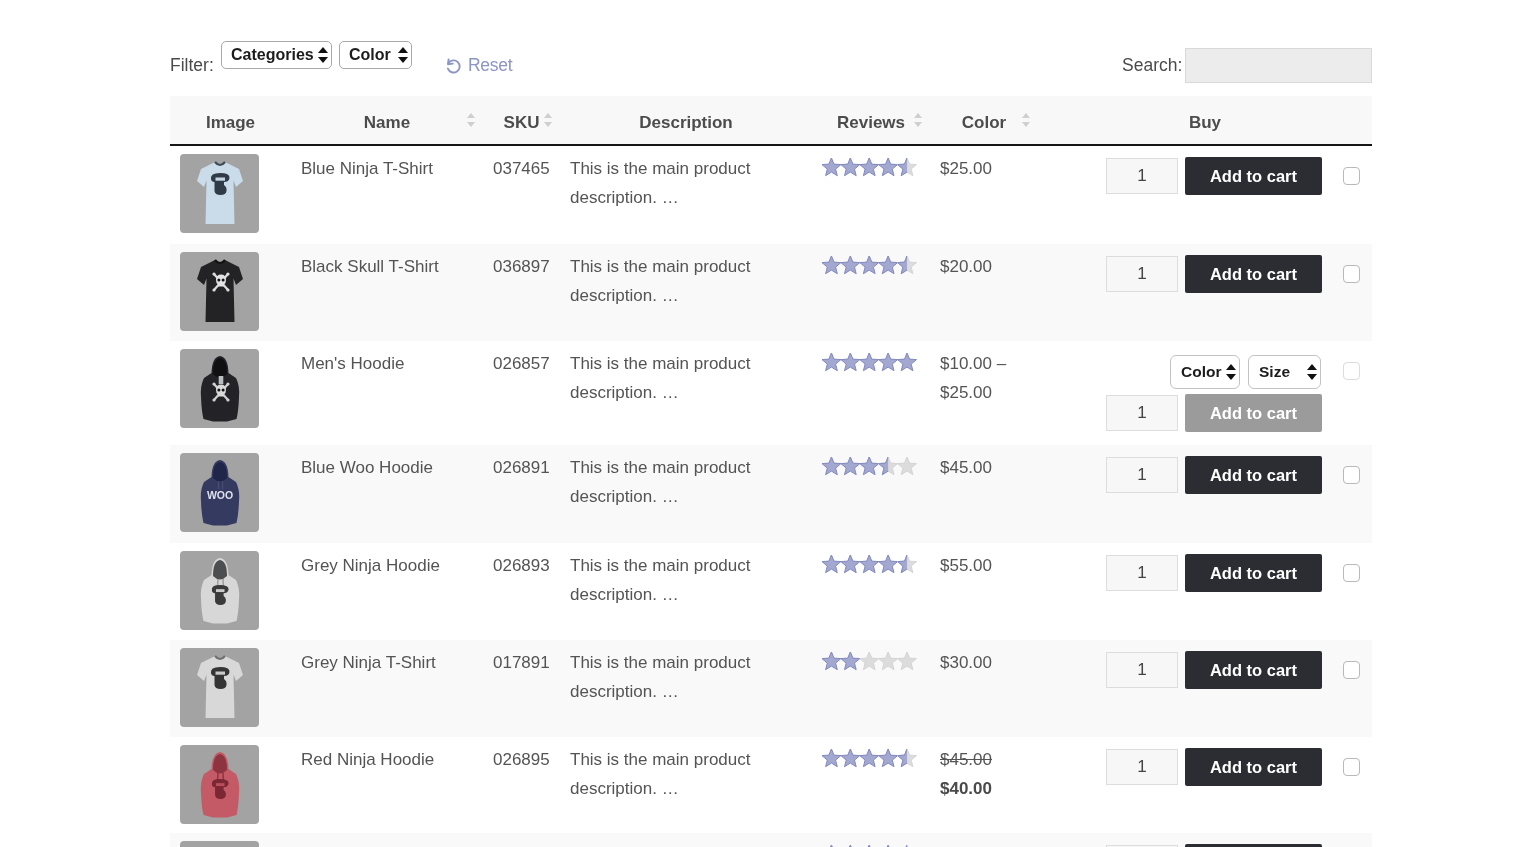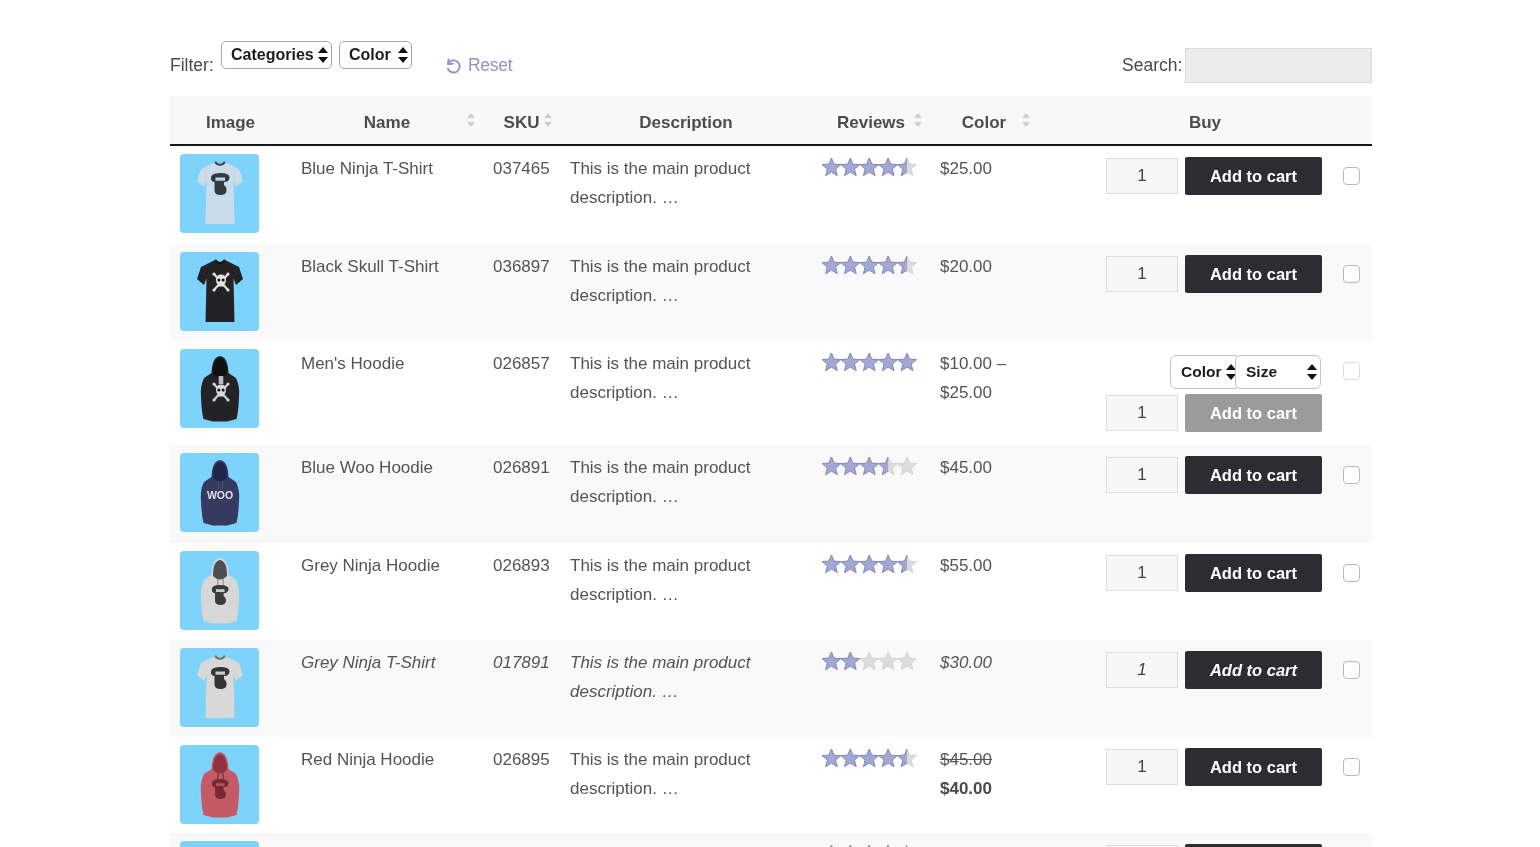--- a/index.html
+++ b/index.html
@@ -17,21 +17,21 @@
 table{position:absolute;left:170px;top:96px;width:1202px;border-collapse:collapse;table-layout:fixed;}
 th{background:#f8f8f8;font-size:17px;color:#4c4c4c;text-align:center;font-weight:bold;
 padding:0 18px;height:48px;border-bottom:2px solid #161616;position:relative;}
 .ht{position:relative;top:3px;}
 td{vertical-align:top;padding:8px 10px;font-size:17px;color:#545454;line-height:29px;position:relative;margin-top:21px;}
 tr.even td{background:#f9f9f9;}
 .sort{position:absolute;right:8px;top:50%;margin-top:-7px;width:8px;height:14px;}
 .sort i,.sort b{position:absolute;left:0;width:0;height:0;border-left:4px solid transparent;border-right:4px solid transparent;}
 .sort i{top:0;border-bottom:5px solid #cfcfcf;}
 .sort b{bottom:0;border-top:5px solid #cfcfcf;}
-.thumb{width:79px;height:79px;border-radius:4px;background:#7dd3fc;overflow:hidden;}
+.thumb{width:79px;height:79px;border-radius:4px;background:#a3a3a3;overflow:hidden;}
 .stars{margin-top:4px;display:block;}
 .qty{position:absolute;right:194px;top:12px;width:70px;height:34px;background:#f7f7f7;
 border:1px solid #ddd;text-align:center;line-height:34px;font-size:17px;color:#444;}
 .atc{position:absolute;right:50px;top:11px;width:137px;height:38px;background:#2b2d33;border-radius:2px;
 color:#fff;font-weight:bold;font-size:16.5px;text-align:center;line-height:38px;}
 .atc.dis{background:#9b9b9b;}
 .cb{position:absolute;right:12px;top:21px;width:15px;height:16px;border:1.5px solid #b9b9b9;border-radius:4px;background:#fff;}
 .vsel{position:absolute;top:14px;height:32px;border:1px solid #c3c3c3;border-radius:6px;background:#fff;font-size:15.5px;font-weight:bold;color:#1c1c1c;line-height:32px;}
 .vsel .tx{position:absolute;left:10px;top:0;}
 .vsel .arr{right:3px;}
@@ -207,21 +207,21 @@
           </td>
 <td>$10.00 – $25.00</td>
 <td>
             <div class="vsel" style="right:132px;width:68px;">
               <span class="tx">Color</span>
               <span class="arr">
                 <i></i>
                 <b></b>
               </span>
             </div>
-            <div class="vsel" style="right:51px;width:71px;padding-left:13px;">
+            <div class="vsel" style="right:51px;width:71px;">
               <span class="tx">Size</span>
               <span class="arr">
                 <i></i>
                 <b></b>
               </span>
             </div>
             <div class="cb" style="border-color:#dcdcdc;"></div>
             <div class="qty" style="top:54px;">1</div>
             <div class="atc dis" style="top:53px;">Add to cart</div>
           </td>
@@ -292,21 +292,21 @@
               </g>
             </svg>
           </td>
 <td>$55.00</td>
 <td>
             <div class="qty">1</div>
             <div class="atc">Add to cart</div>
             <div class="cb"></div>
           </td>
 </tr>
-<tr class="even" style="height:97px;font-style:italic;">
+<tr class="even" style="height:97px;">
 <td>
             <div class="thumb"><svg width="79" height="79" viewBox="0 0 79 79">
                 <path d="M29 11 L35 8 Q40 13 45 8 L51 11 L59 15 L63 27 L56 33 L53.5 26.5 L54.5 70 L25.5 70 L26.5 26.5 L24 33 L17 27 L21 15 Z" fill="#d8d8d8"></path>
                 <path d="M35 8 Q40 14 45 8" fill="none" stroke="#6f6f6f" stroke-width="2.2"></path>
                 <g>
                   <path d="M31 25 Q30 19 40 19 Q50 19 49.5 24 Q49 28 44 28 L44 31 Q47 33 46.5 37 Q46 41 40.5 41 Q35 41 34.5 37 L34.5 28 Q31.5 28 31 25 Z" fill="#353535"></path>
                   <rect x="35.5" y="23.5" width="9.5" height="3.2" fill="#cacaca"></rect>
                 </g>
               </svg></div>
           </td>

